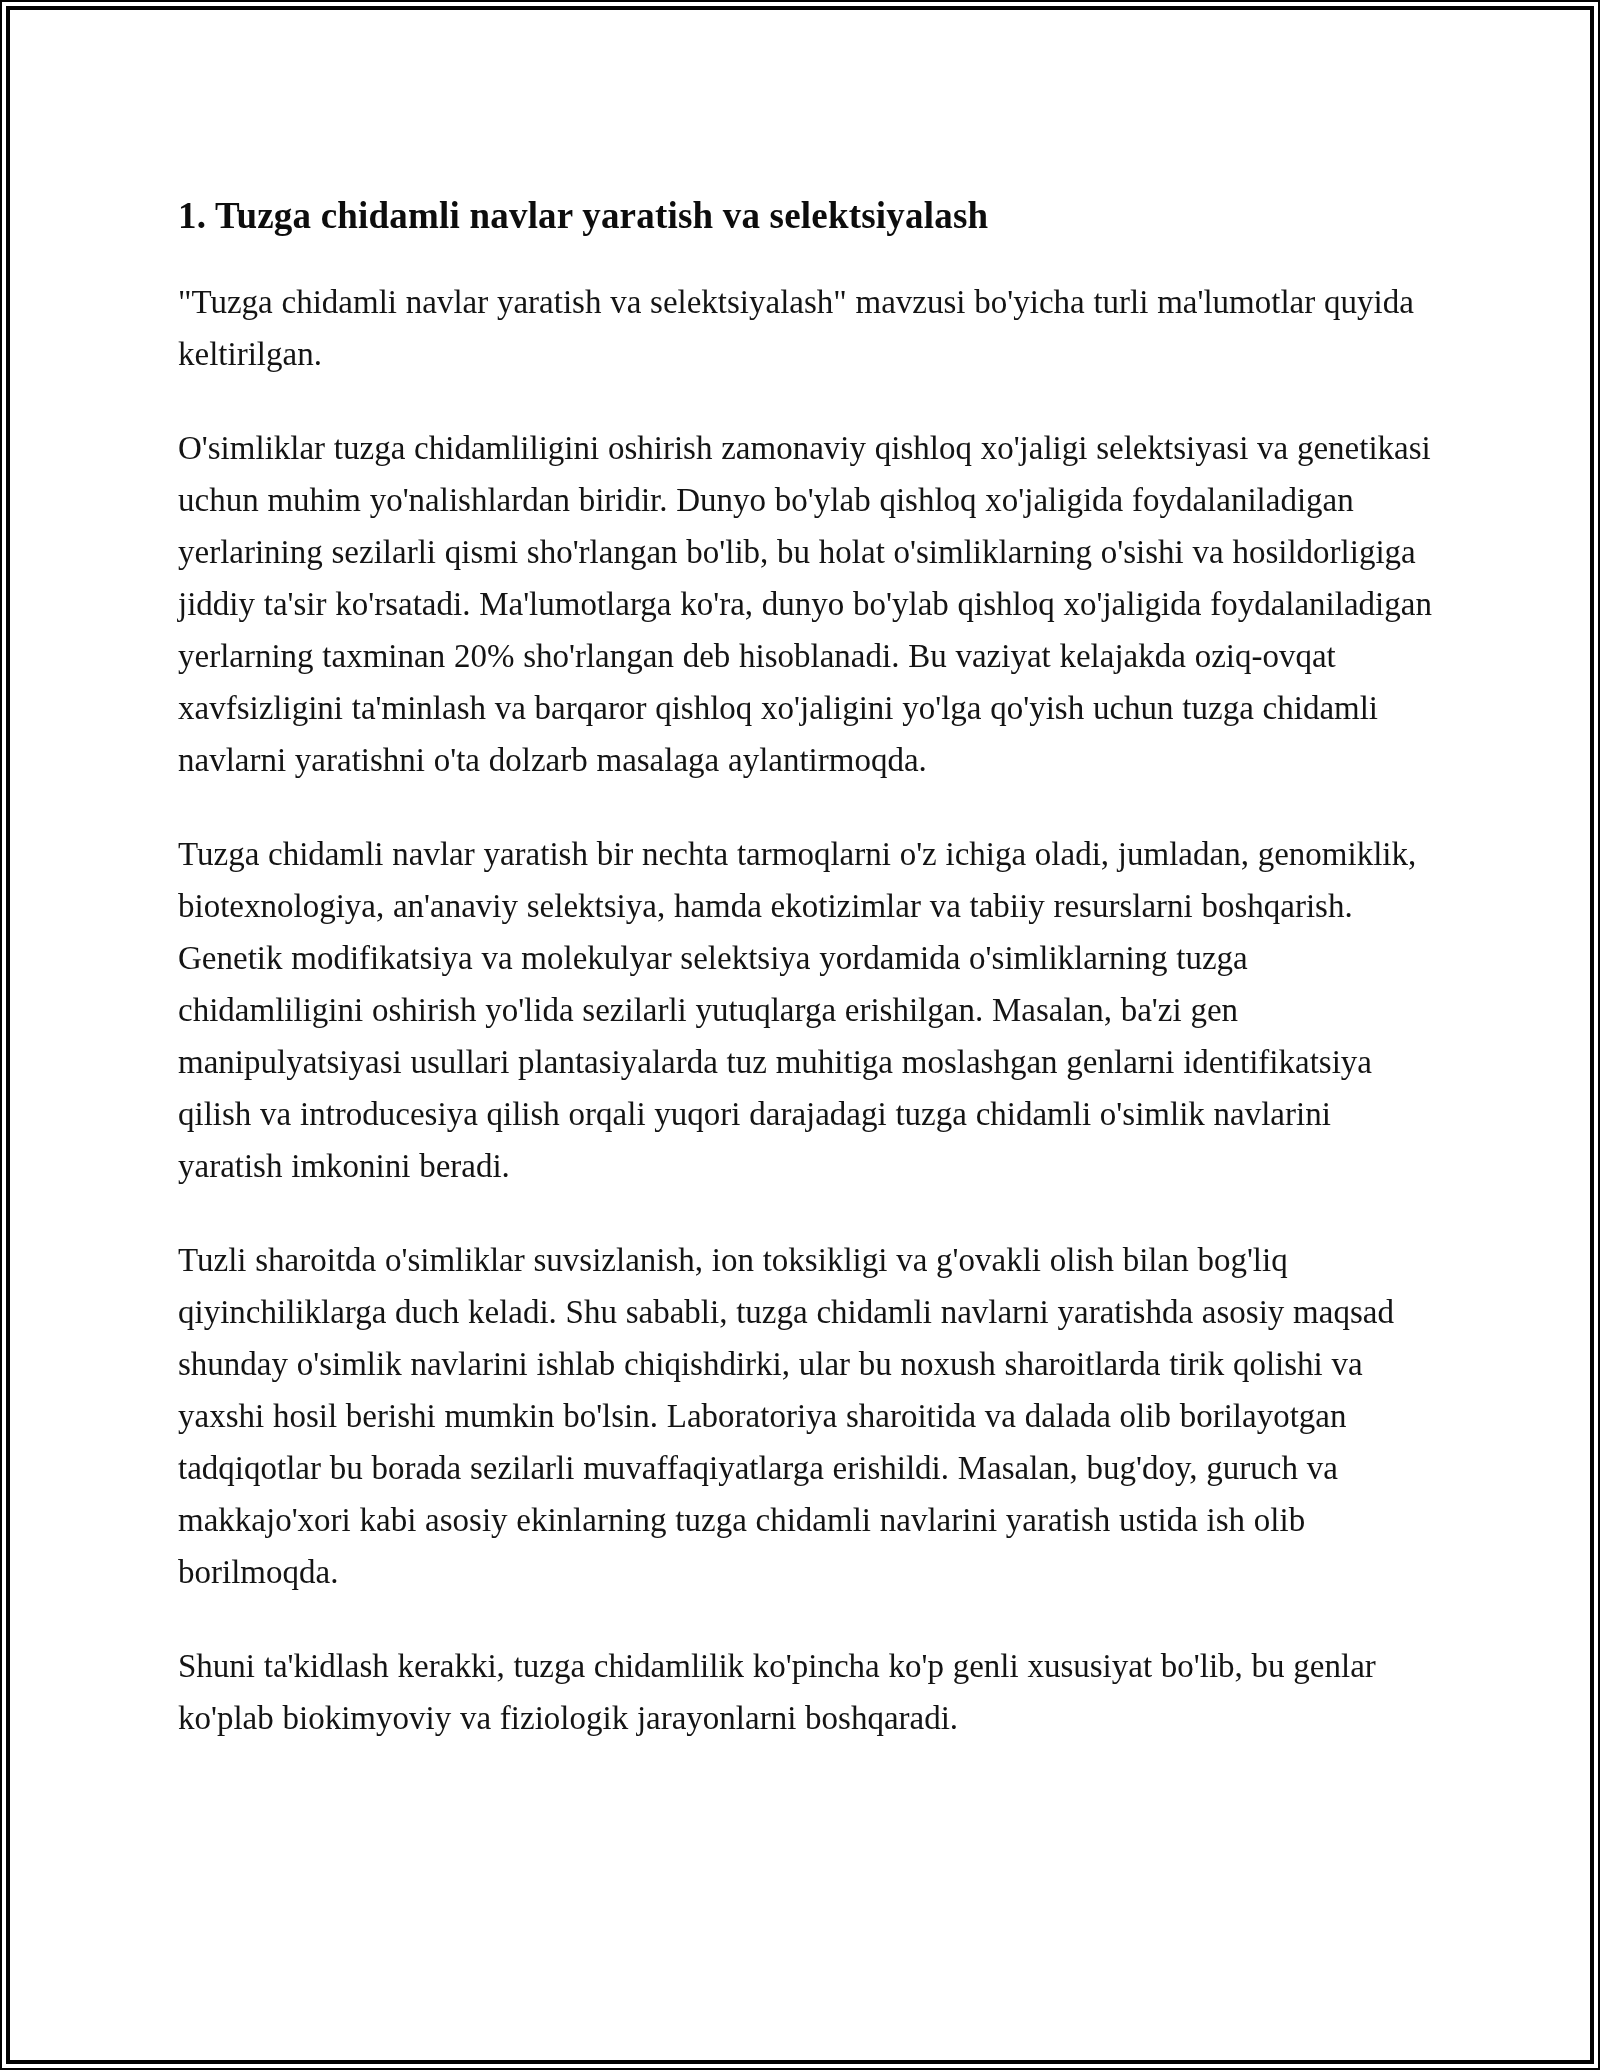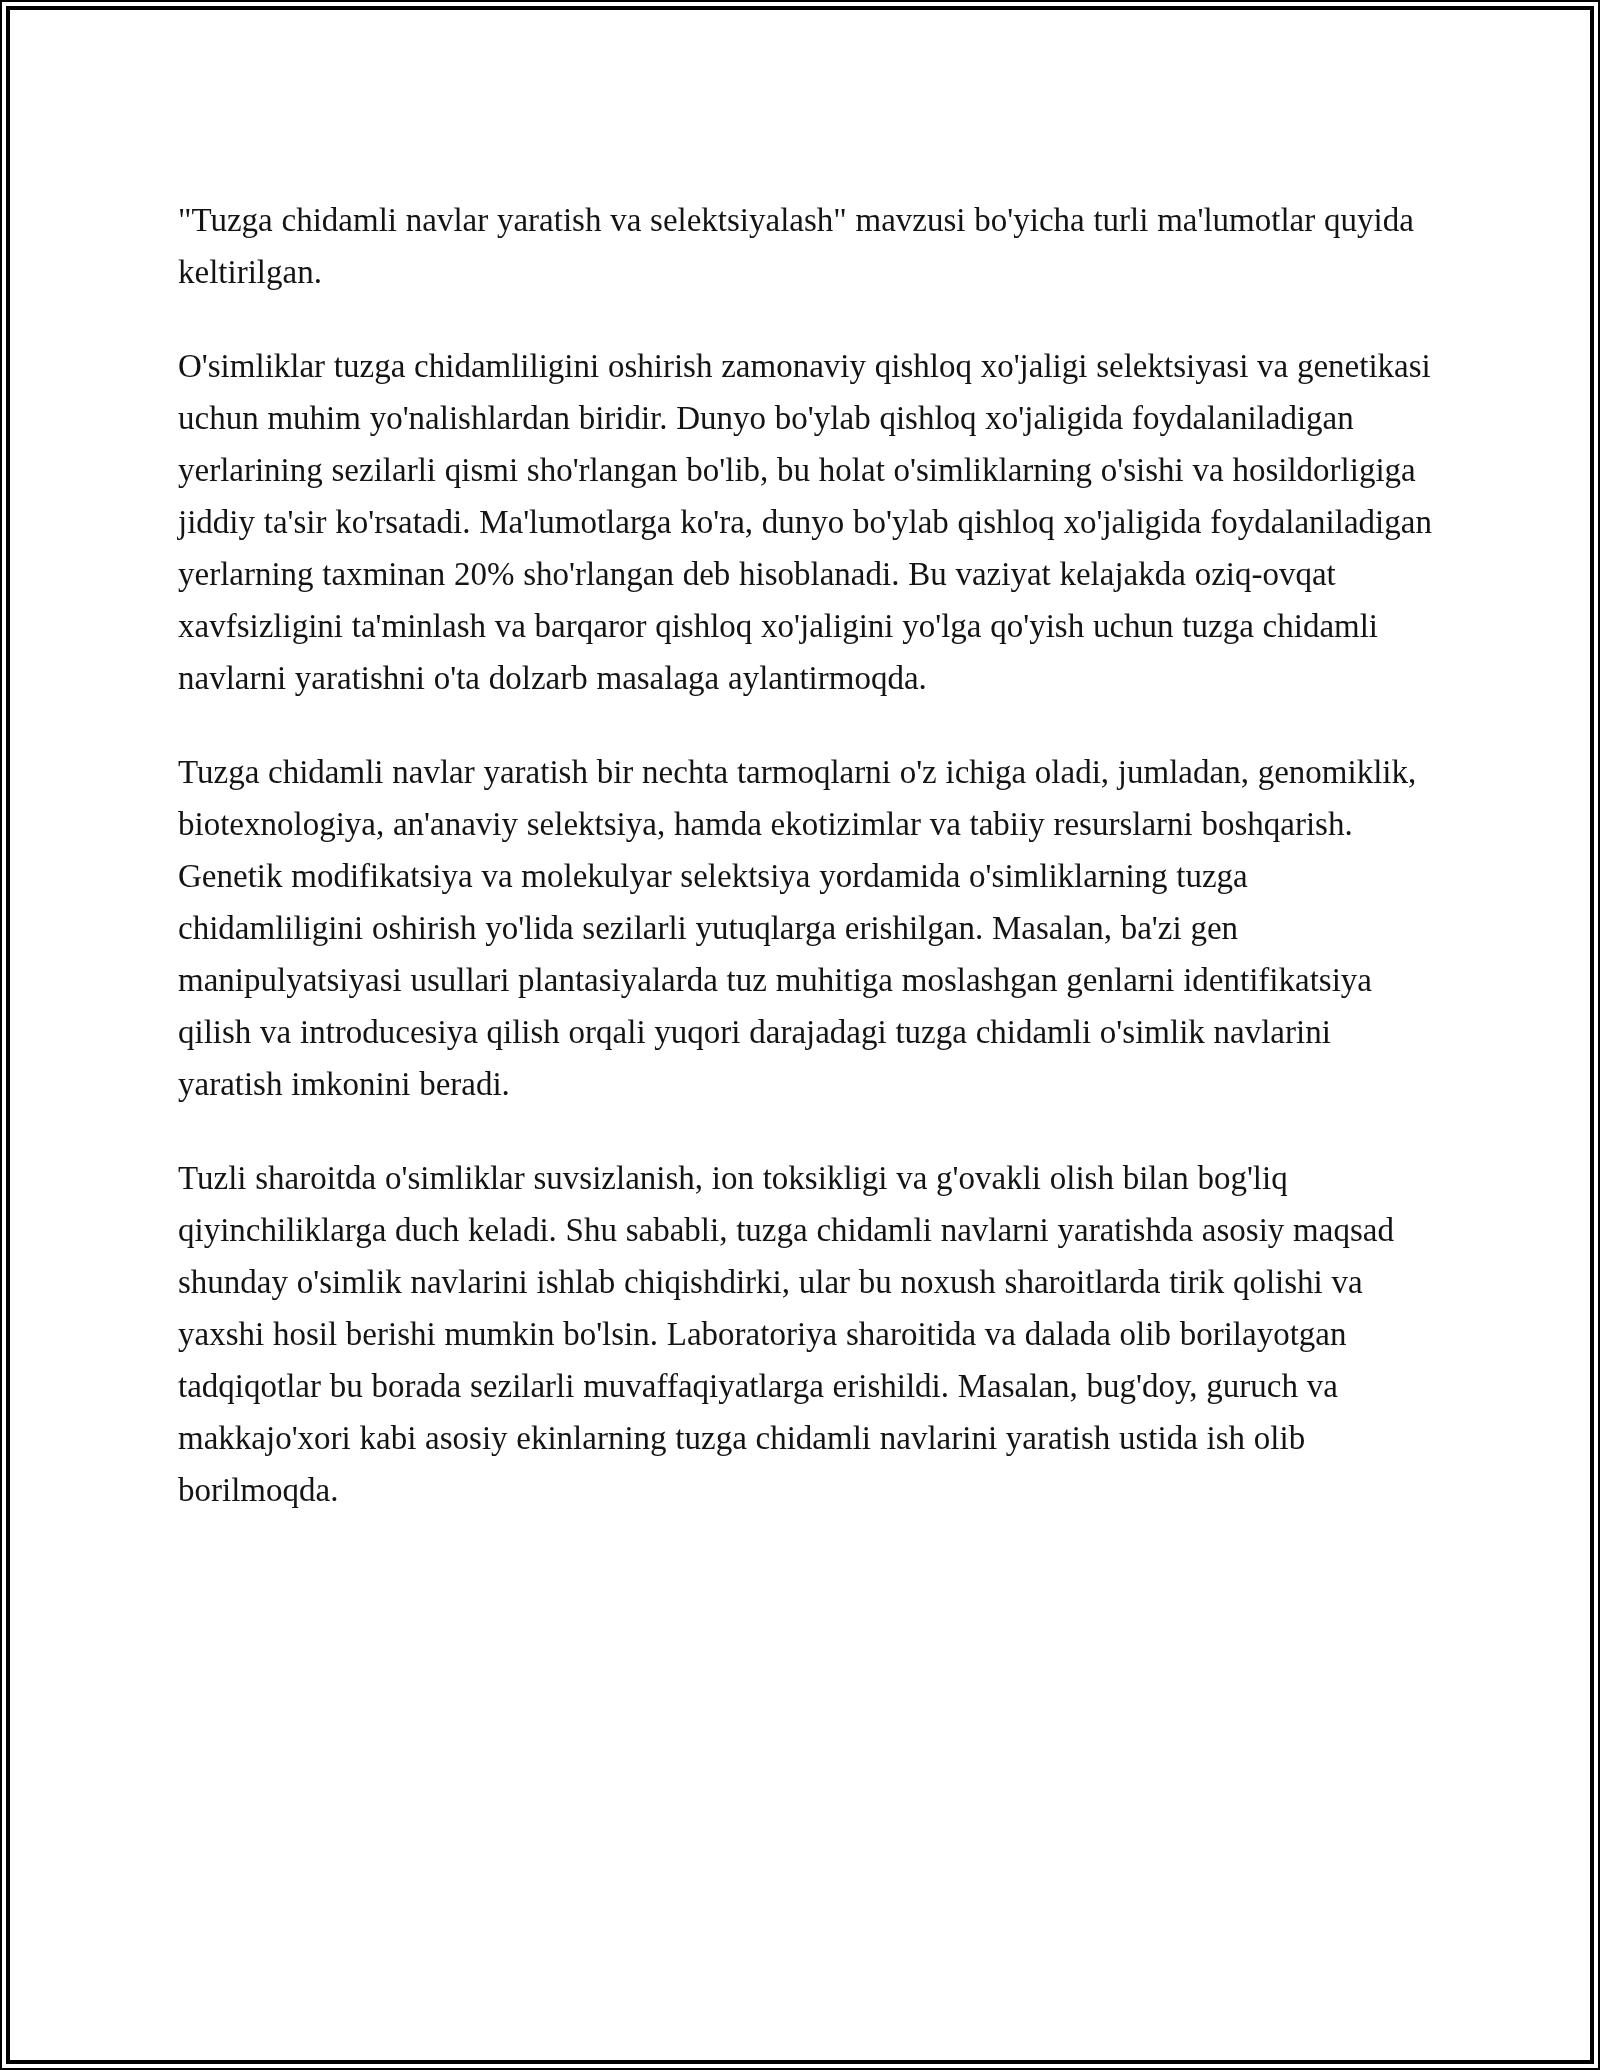--- a/index.html
+++ b/index.html
@@ -46,25 +46,27 @@
     word-spacing: 0.5px;
   }
 </style>
 </head>
 <body>
 
 <div class="page">
   <div class="inner-frame">
     <div class="content">
 
+      <h1 class="doc-title">1. Tuzga chidamli navlar yaratish va selektsiyalash</h1>
 
       <p class="doc-paragraph">"Tuzga chidamli navlar yaratish va selektsiyalash" mavzusi bo'yicha turli ma'lumotlar quyida keltirilgan.</p>
 
       <p class="doc-paragraph">O'simliklar tuzga chidamliligini oshirish zamonaviy qishloq xo'jaligi selektsiyasi va genetikasi uchun muhim yo'nalishlardan biridir. Dunyo bo'ylab qishloq xo'jaligida foydalaniladigan yerlarining sezilarli qismi sho'rlangan bo'lib, bu holat o'simliklarning o'sishi va hosildorligiga jiddiy ta'sir ko'rsatadi. Ma'lumotlarga ko'ra, dunyo bo'ylab qishloq xo'jaligida foydalaniladigan yerlarning taxminan 20% sho'rlangan deb hisoblanadi. Bu vaziyat kelajakda oziq-ovqat xavfsizligini ta'minlash va barqaror qishloq xo'jaligini yo'lga qo'yish uchun tuzga chidamli navlarni yaratishni o'ta dolzarb masalaga aylantirmoqda.</p>
 
       <p class="doc-paragraph">Tuzga chidamli navlar yaratish bir nechta tarmoqlarni o'z ichiga oladi, jumladan, genomiklik, biotexnologiya, an'anaviy selektsiya, hamda ekotizimlar va tabiiy resurslarni boshqarish. Genetik modifikatsiya va molekulyar selektsiya yordamida o'simliklarning tuzga chidamliligini oshirish yo'lida sezilarli yutuqlarga erishilgan. Masalan, ba'zi gen manipulyatsiyasi usullari plantasiyalarda tuz muhitiga moslashgan genlarni identifikatsiya qilish va introducesiya qilish orqali yuqori darajadagi tuzga chidamli o'simlik navlarini yaratish imkonini beradi.</p>
 
       <p class="doc-paragraph">Tuzli sharoitda o'simliklar suvsizlanish, ion toksikligi va g'ovakli olish bilan bog'liq qiyinchiliklarga duch keladi. Shu sababli, tuzga chidamli navlarni yaratishda asosiy maqsad shunday o'simlik navlarini ishlab chiqishdirki, ular bu noxush sharoitlarda tirik qolishi va yaxshi hosil berishi mumkin bo'lsin. Laboratoriya sharoitida va dalada olib borilayotgan tadqiqotlar bu borada sezilarli muvaffaqiyatlarga erishildi. Masalan, bug'doy, guruch va makkajo'xori kabi asosiy ekinlarning tuzga chidamli navlarini yaratish ustida ish olib borilmoqda.</p>
 
+      <p class="doc-paragraph">Shuni ta'kidlash kerakki, tuzga chidamlilik ko'pincha ko'p genli xususiyat bo'lib, bu genlar ko'plab biokimyoviy va fiziologik jarayonlarni boshqaradi.</p>
 
     </div>
   </div>
 </div>
 
 </body></html>

